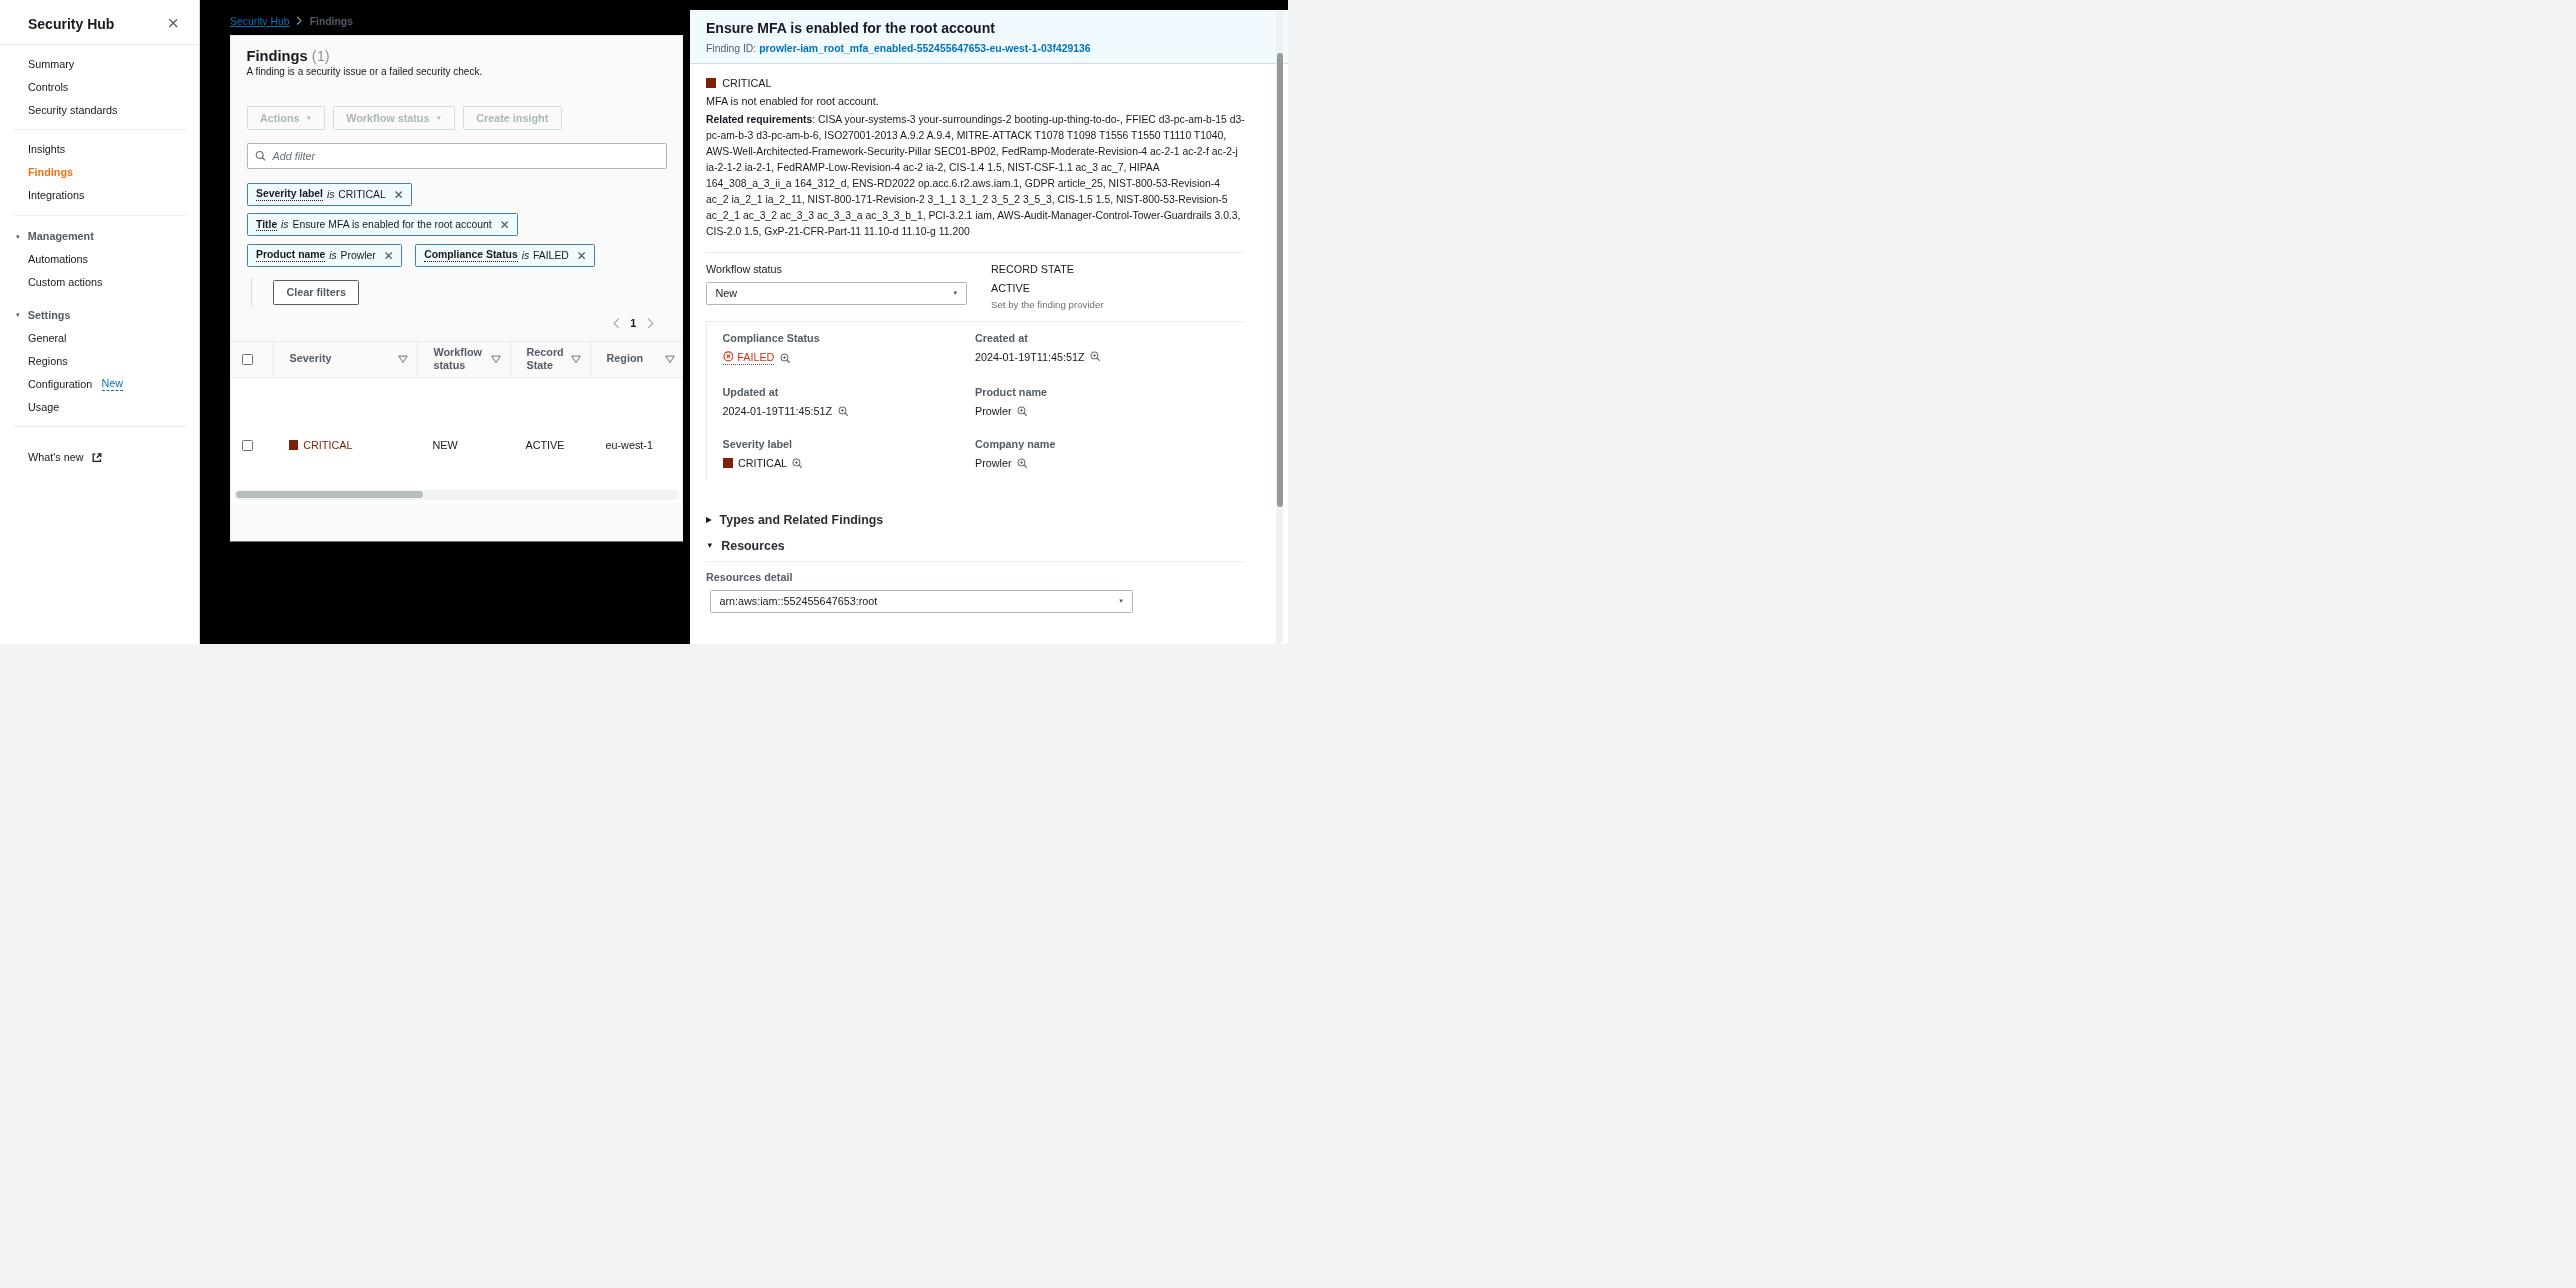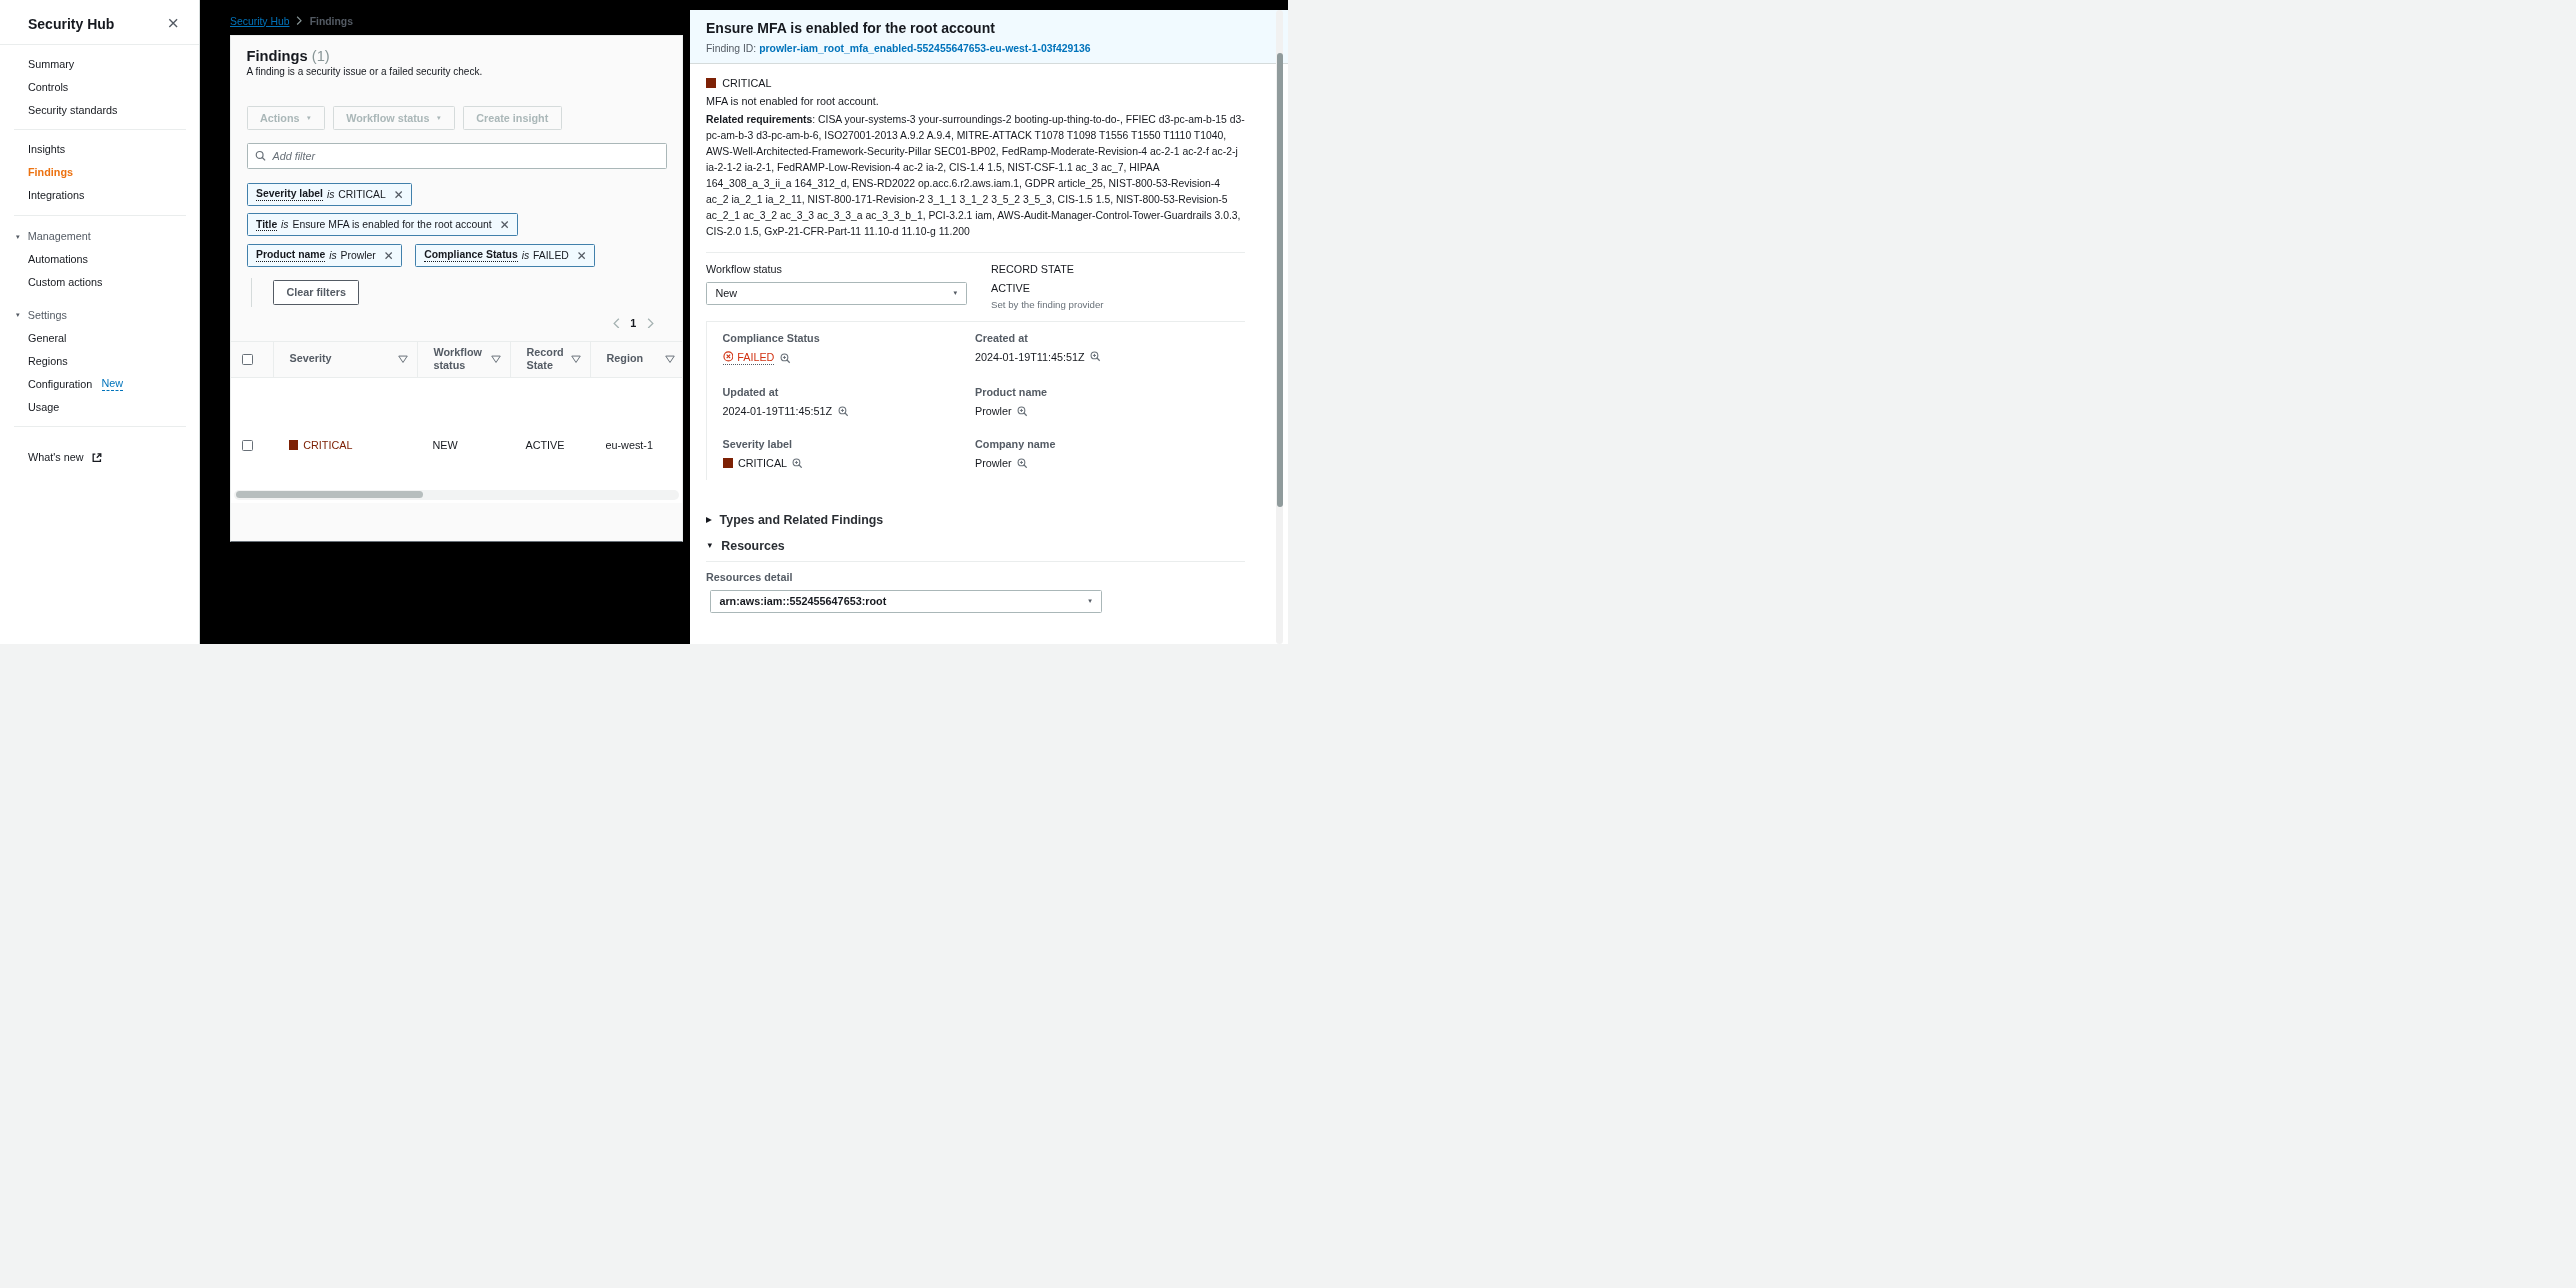--- a/index.html
+++ b/index.html
@@ -9,21 +9,21 @@
   
   .sidebar { position:absolute; left:0; top:0; width:200px; height:644px; background:#fff; border-right:0.8px solid #d5dbdb; }
   .sb-head { display:flex; justify-content:space-between; align-items:center; padding:15.5px 20px 12.4px 28px; }
   .sb-title { font-size:14px; font-weight:bold; color:#16191f; }
   .sb-close { cursor:pointer; display:flex; align-items:center; }
   .sb-divider-full { border-top:0.8px solid #eaeded; }
   .sb-divider { border-top:0.8px solid #eaeded; margin:7.7px 0 7.7px 14px; width:172px; }
   .sb-list { padding-top:7.7px; }
   .sb-item { height:23px; display:flex; align-items:center; padding-left:28px; font-size:10.8px; color:#16191f; cursor:pointer; }
   .sb-item.active { color:#ec7211; font-weight:bold; }
-  .sb-group { height:23px; display:flex; align-items:center; padding-left:14.7px; margin-top:9.3px; font-size:10.8px; font-weight:normal; color:#545b64; cursor:pointer; }
+  .sb-group { height:23px; display:flex; align-items:center; padding-left:14.7px; margin-top:9.3px; font-size:10.8px; font-weight:bold; color:#545b64; cursor:pointer; }
   .sb-group .tri { font-size:6.2px; margin-right:7px; color:#545b64; }
   .badge-new { color:#0073bb; font-size:10.8px; margin-left:9.3px; border-bottom:0.8px dashed #0073bb; padding-bottom:0.8px; }
   .sb-external { display:flex; align-items:center; gap:7.7px; }
 
   
   .breadcrumb { position:absolute; left:230px; top:15.5px; font-size:10.4px; display:flex; align-items:center; gap:7px; }
   .bc-link { color:#0073bb; text-decoration:underline; cursor:pointer; }
   .bc-current { color:#545b64; font-weight:bold; }
   .card { position:absolute; left:230px; top:35px; width:453px; height:507px; background:#fafafa; border:0.8px solid #eaeded; border-bottom:1.5px solid #687078; }
   .card-pad { padding:12.4px 15.5px 0 15.5px; }
@@ -80,21 +80,21 @@
   .kv-cell { padding:10px 0 10.8px 0; }
   .kv-cell.rcol { border-left:0.8px solid #eaeded; padding-left:15.5px; }
   .kv-cell.nodiv { border-left:none; }
   .kv-label { font-size:10.8px; font-weight:bold; color:#545b64; margin-bottom:7px; }
   .kv-label.plain { font-weight:normal; color:#16191f; }
   .kv-value { font-size:10.8px; color:#16191f; display:flex; align-items:center; gap:5.4px; }
   .kv-note { font-size:9.7px; color:#687078; margin-top:5.4px; }
   .select { height:23px; background:#fff; border:0.8px solid #aab7b8; border-radius:1.5px; display:flex; align-items:center; justify-content:space-between; padding:0 7.7px 0 8.5px; font-size:10.8px; cursor:pointer; }
   .select .caret { color:#545b64; }
   .wf-select { width:261px; }
-  .res-select { width:392px; margin:6.2px 0 9.3px 3.9px;font-weight:bold; }
+  .res-select { width:423px; margin:6.2px 0 9.3px 3.9px; }
   .failed { color:#d13212; font-weight:normal; display:inline-flex; align-items:center; gap:3.9px; border-bottom:0.8px dotted #545b64; padding-bottom:1.5px; }
   .zoom-ic { display:flex; align-items:center; cursor:pointer; }
   .sect { display:flex; align-items:center; gap:7.7px; font-size:12.4px; font-weight:bold; color:#2a2e33; cursor:pointer; }
   .sect .arr { font-size:7.7px; color:#16191f; }
   .sect.types { margin-top:12.4px; }
   .sect.resources { margin-top:11.6px; }
   .res-div { border-top:0.8px solid #eaeded; margin-top:8.5px; }
   .res-label { font-size:10.8px; font-weight:bold; color:#545b64; margin:9.3px 0 0 0; }
 
   

